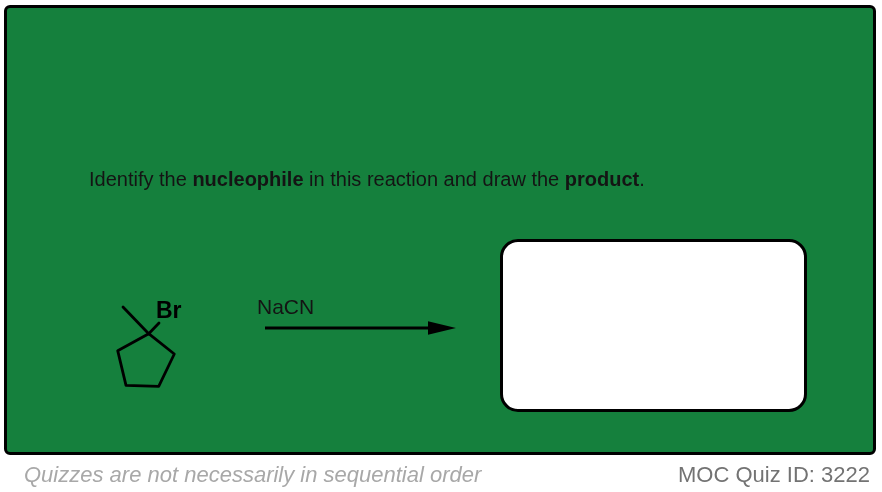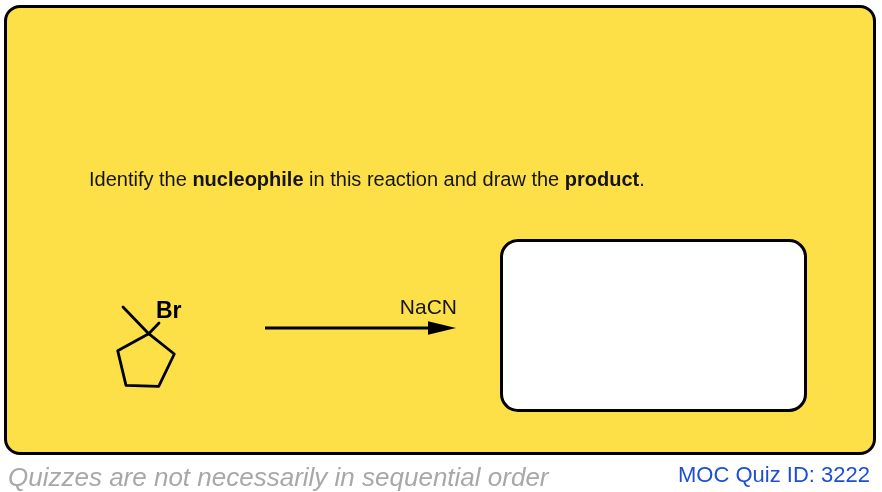--- a/index.html
+++ b/index.html
@@ -17,22 +17,22 @@
   }
   
   .quiz-card {
     position: absolute;
     left: 4px;
     top: 5px;
     width: 872px;
     height: 450px;
     box-sizing: border-box;
     border: 3px solid #000000;
-    border-radius: 16px;
-    background: #fde047;
+    border-radius: 6px;
+    background: #15803d;
   }
   
   .question {
     position: absolute;
     left: 82px;
     top: 160px;
     font-size: 20px;
     color: #141414;
     white-space: nowrap;
   }
@@ -65,21 +65,21 @@
     position: absolute;
     left: 250px;
     top: 283px;
     width: 200px;
     height: 78px;
   }
   .reagent {
     position: absolute;
     left: 0;
     width: 100%;
-    text-align: right;
+    text-align: left;
     font-size: 21px;
     color: #141414;
     white-space: nowrap;
   }
   .reagent-above { top: 4px; }
   .reagent-below { top: 45px; }
   .reagent .subscript {
     font-size: 15px;
     vertical-align: -4px;
   }
@@ -105,33 +105,33 @@
     width: 307px;
     height: 173px;
     box-sizing: border-box;
     border: 3px solid #000000;
     border-radius: 18px;
     background: #ffffff;
   }
   
   .footer-note {
     position: absolute;
-    left: 8px;
+    left: 24px;
     top: 462px;
-    font-size: 26px;
+    font-size: 22px;
     font-style: italic;
     color: #a8a8a8;
     white-space: nowrap;
   }
   .footer-quiz-id {
     position: absolute;
     right: 12px;
     top: 462px;
     font-size: 22px;
-    color: #1d4ed8;
+    color: #737373;
     white-space: nowrap;
   }
 </style>
 </head>
 <body>
 
 <div id="canvas">
 
   <div class="quiz-card">
 

